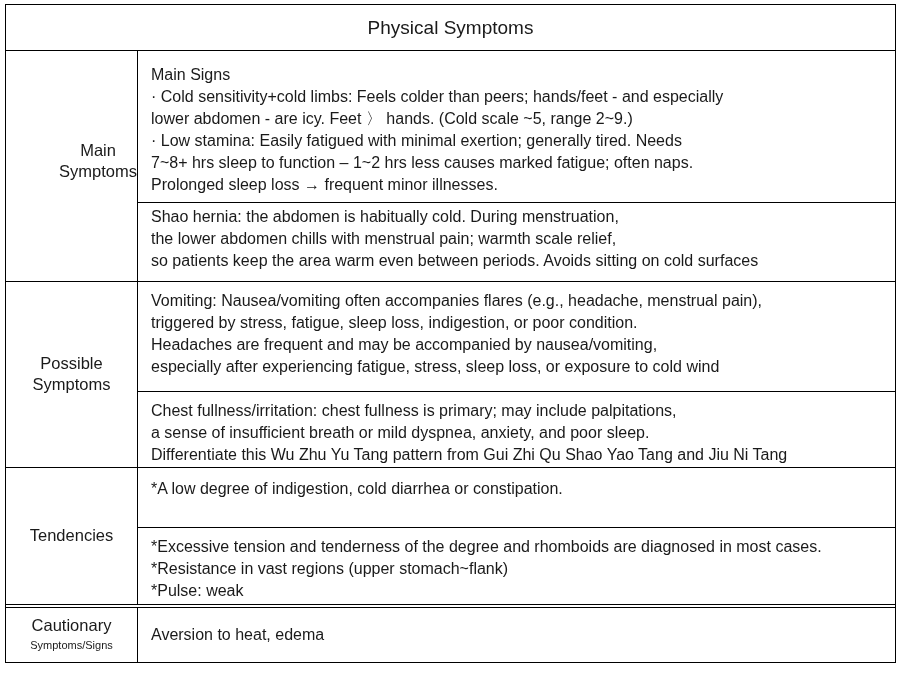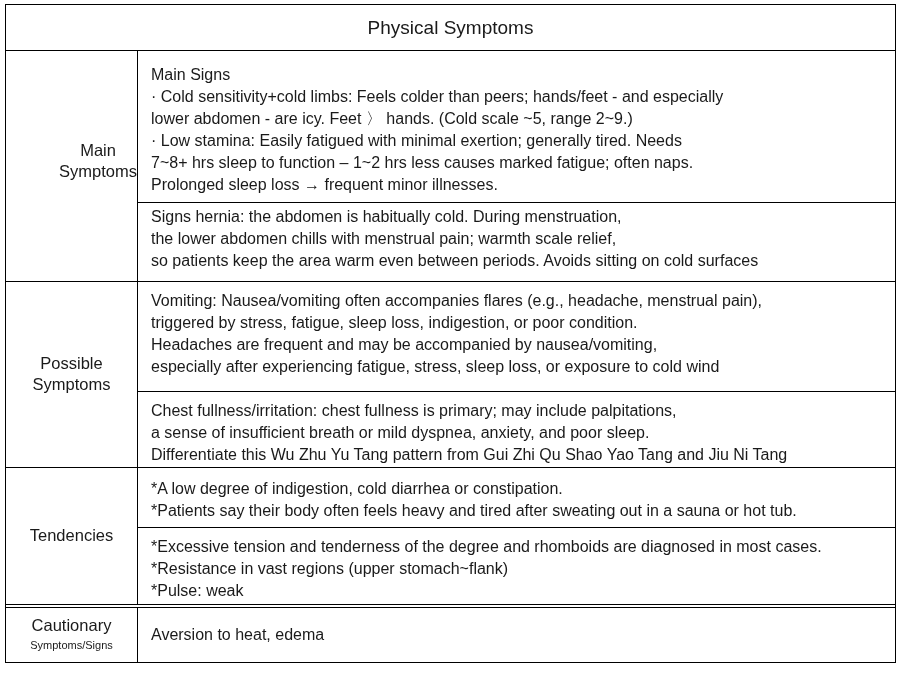--- a/index.html
+++ b/index.html
@@ -37,21 +37,21 @@
     </div>
     <div class="cell" style="top:14px;">
       <span class="line">Main Signs</span>
       <span class="line"> · Cold sensitivity+cold limbs: Feels colder than peers; hands/feet - and especially</span>
       <span class="line">lower abdomen - are icy. Feet 〉 hands. (Cold scale ~5, range 2~9.)</span>
       <span class="line"> · Low stamina: Easily fatigued with minimal exertion; generally tired. Needs</span>
       <span class="line">7~8+ hrs sleep to function  –  1~2 hrs less causes marked fatigue; often naps.</span>
       <span class="line">Prolonged sleep loss → frequent minor illnesses.</span>
     </div>
     <div class="cell div" style="top:152px;bottom:0;padding-top:3px;">
-      <span class="line">Signs hernia: the abdomen is habitually cold. During menstruation,</span>
+      <span class="line">Shao hernia: the abdomen is habitually cold. During menstruation,</span>
       <span class="line">the lower abdomen chills with menstrual pain; warmth scale relief,</span>
       <span class="line">so patients keep the area warm even between periods. Avoids sitting on cold surfaces</span>
     </div>
   </div>
 
   <div class="sec secline" style="top:276px;height:186px;">
     <div class="lbl">
       <div>
         <span class="line">Possible</span>
         <span class="line">Symptoms</span>
@@ -69,21 +69,20 @@
       <span class="line">Differentiate this Wu Zhu Yu Tang pattern from Gui Zhi Qu Shao Yao Tang and Jiu Ni Tang</span>
     </div>
   </div>
 
   <div class="sec" style="top:462px;height:137px;">
     <div class="lbl">
       <span class="line">Tendencies</span>
     </div>
     <div class="cell" style="top:11px;">
       <span class="line">*A low degree of indigestion, cold diarrhea or constipation.</span>
-      <span class="line">*Patients say their body often feels heavy and tired after sweating out in a sauna or hot tub.</span>
     </div>
     <div class="cell div" style="top:60px;bottom:0;padding-top:8px;">
       <span class="line">*Excessive tension and tenderness of the degree and rhomboids are diagnosed in most cases.</span>
       <span class="line">*Resistance in vast regions (upper stomach~flank)</span>
       <span class="line">*Pulse: weak</span>
     </div>
   </div>
 
   <div class="double" style="top:599px;"></div>
 

